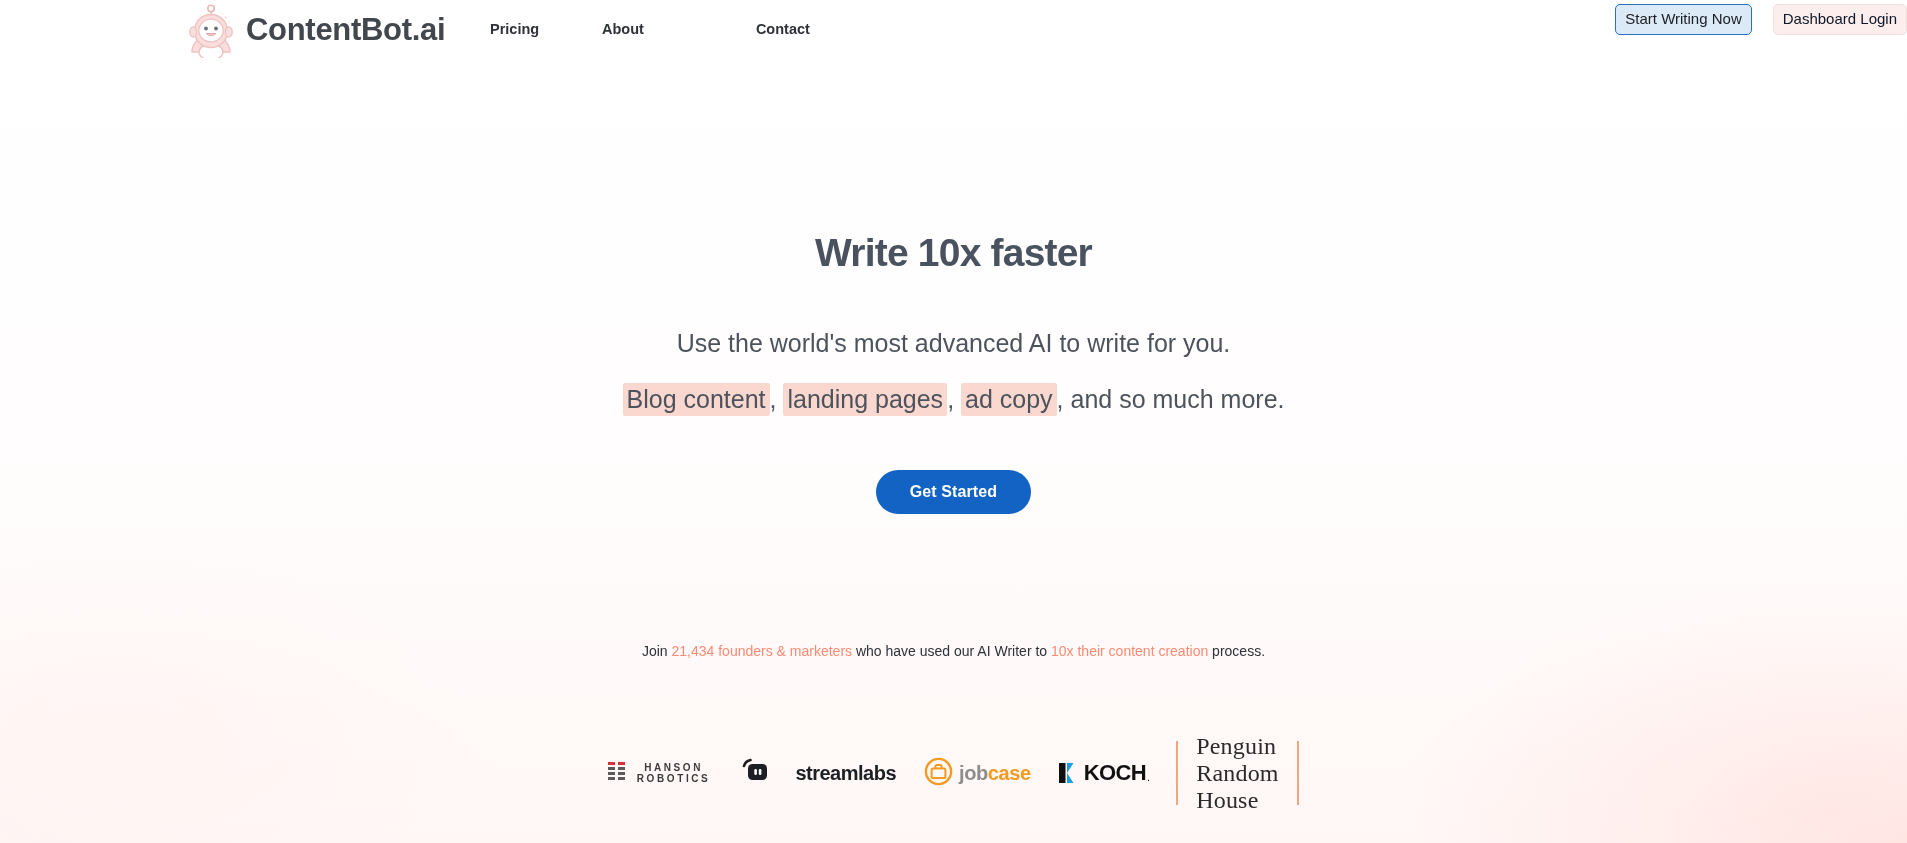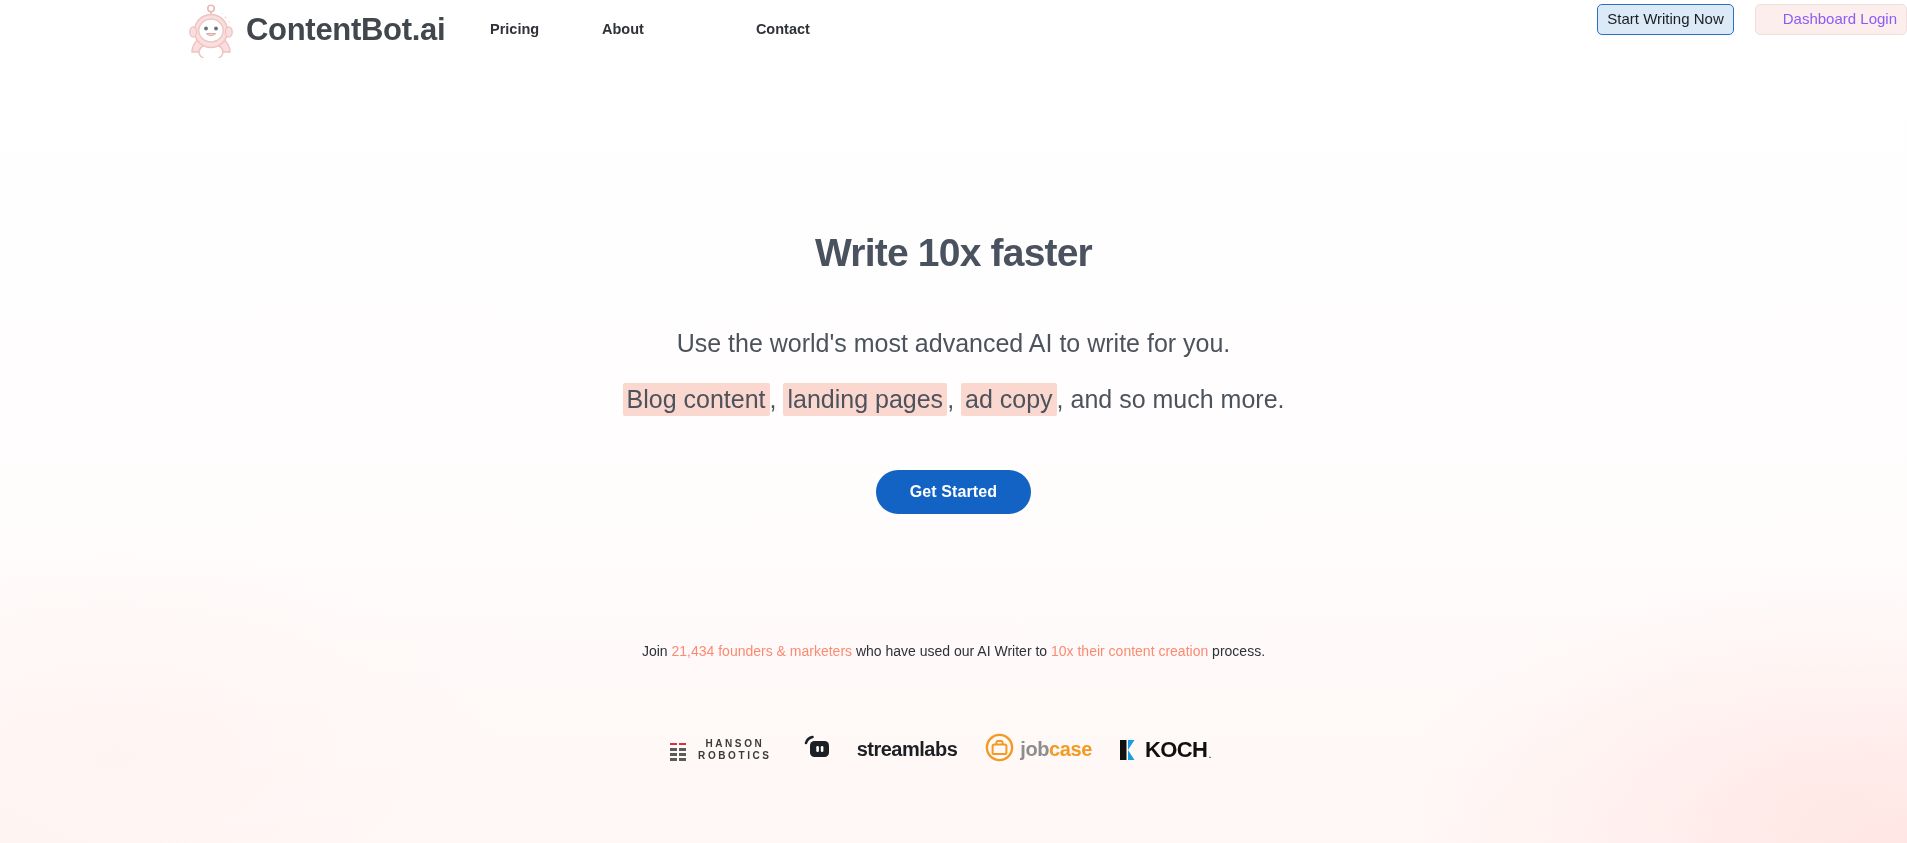--- a/index.html
+++ b/index.html
@@ -100,25 +100,25 @@
     border: 1px solid #2b6fc4;
     border-radius: 5px;
     padding: 5px 9px 6px 9px;
     cursor: pointer;
     white-space: nowrap;
     line-height: 1.2;
   }
   .btn-dash {
     font-family: "Liberation Sans", sans-serif;
     font-size: 15px;
-    color: #8b5cf6;
+    color: #0f172a;
     background: #fbeeec;
     border: 1px solid #efe0de;
     border-radius: 5px;
-    padding: 5px 9px 6px 27px;
+    padding: 5px 9px 6px 9px;
     margin-left: 8px;
     cursor: pointer;
     white-space: nowrap;
     line-height: 1.2;
   }
 
   
   #hero {
     position: absolute;
     top: 0; left: 0; right: 0;
@@ -201,21 +201,21 @@
     justify-content: center;
     gap: 0;
   }
   .logo-item { display: flex; align-items: center; }
   .gap-a { width: 32px; }
   .gap-b { width: 28px; }
   .gap-c { width: 28px; }
   .gap-d { width: 26px; }
 
   
-  .hanson { display: flex; align-items: flex-end; gap: 12px; }
+  .hanson { display: flex; align-items: flex-start; gap: 12px; }
   .hanson-mark { display: flex; flex-direction: column; gap: 2.5px; }
   .hanson-row { display: flex; gap: 2.5px; }
   .hanson-row i { display: block; width: 7px; height: 2.6px; background: #5b5b5b; }
   .hanson-row i.r { background: #d8313a; }
   .hanson-text { display: flex; flex-direction: column; line-height: 1.12; }
   .hanson-text span {
     font-size: 10px;
     font-weight: 700;
     letter-spacing: 2.6px;
     color: #3b3b3b;
@@ -387,16 +387,27 @@
               <path d="M8 1 h6.5 l-6.5 10 l6.5 10 h-6.5 z" fill="#1b9ee0"></path>
             </svg>
           </span>
           <span class="koch-text">KOCH</span>
           <span class="koch-dot">.</span>
         </div>
       </div>
 
       <span class="gap-d"></span>
 
+      <div class="logo-item">
+        <div class="prh">
+          <span class="prh-bar"></span>
+          <span class="prh-text">
+            <div>Penguin</div>
+            <div>Random</div>
+            <div>House</div>
+          </span>
+          <span class="prh-bar"></span>
+        </div>
+      </div>
 
     </div>
   </div>
 </div>
 
 </body></html>

